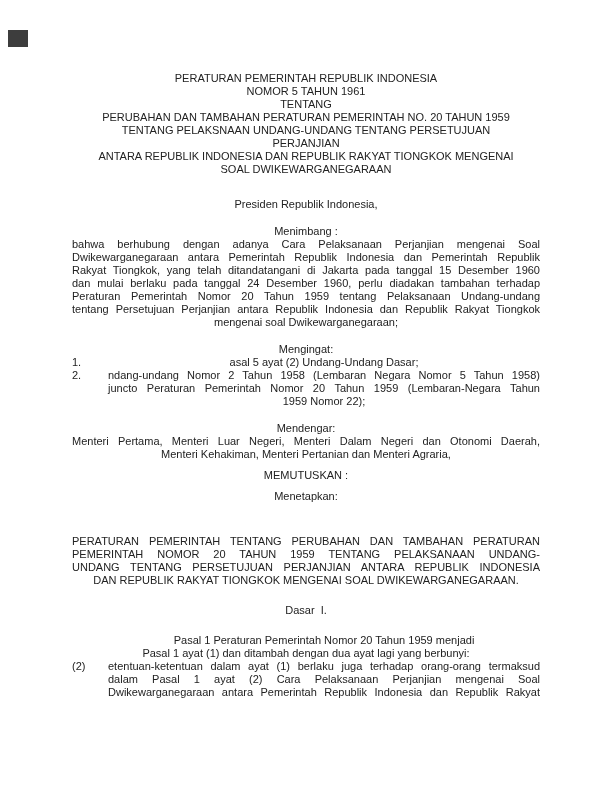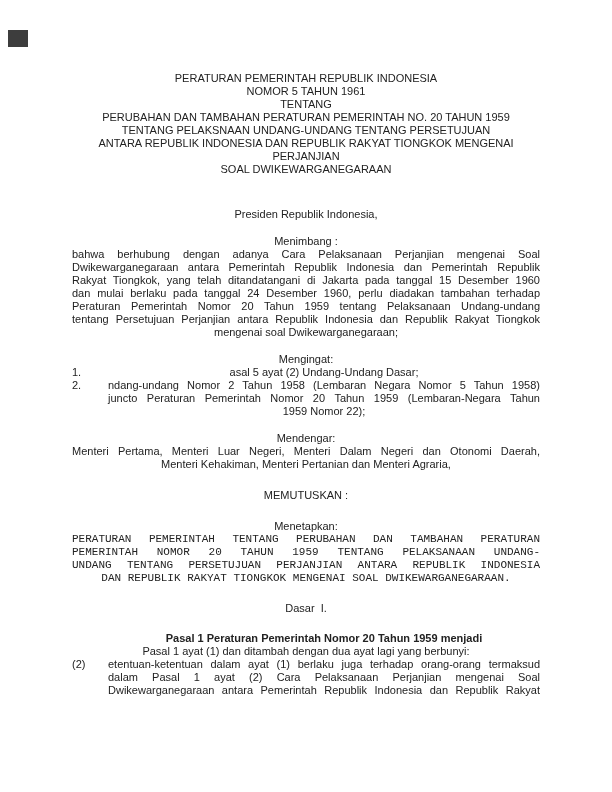--- a/index.html
+++ b/index.html
@@ -26,44 +26,44 @@
     position: absolute;
     left: 72px;
     top: 72px;
     width: 468px;
   }
   .cline { text-align: center; white-space: pre-wrap; }
   .jline { text-align: justify; text-align-last: justify; -moz-text-align-last: justify; }
   .lline { text-align: center; }
   .hang { position: relative; padding-left: 36px; }
   .hang .marker { position: absolute; left: 0; top: 0; }
-  .indent-first { text-indent: 36px; font-weight: bold; }
+  .indent-first { text-indent: 36px; }
   .mt-14 { margin-top: 14px; }
-  .mt-16 { margin-top: 0; font-family: Liberation Mono, monospace; }
+  .mt-16 { margin-top: 32px; }
   .mt-17 { margin-top: 17px; }
-  .mt-18 { margin-top: 18px; }
-  .mt-22 { margin-top: 32px; text-align: center; }
+  .mt-18 { margin-top: 8px; }
+  .mt-22 { margin-top: 22px; text-align: center; }
 </style>
 </head>
 <body>
 
 <div class="page">
 
   <div class="corner-mark"></div>
 
   <div class="content">
 
     <div>
         <div class="cline">PERATURAN PEMERINTAH REPUBLIK INDONESIA</div>
         <div class="cline">NOMOR 5 TAHUN 1961</div>
         <div class="cline">TENTANG</div>
         <div class="cline">PERUBAHAN DAN TAMBAHAN PERATURAN PEMERINTAH NO. 20 TAHUN 1959</div>
         <div class="cline">TENTANG PELAKSNAAN UNDANG-UNDANG TENTANG PERSETUJUAN</div>
+        <div class="cline">PERJANJIAN</div>
         <div class="cline">ANTARA REPUBLIK INDONESIA DAN REPUBLIK RAKYAT TIONGKOK MENGENAI</div>
-        <div class="cline">PERJANJIAN</div>
         <div class="cline">SOAL DWIKEWARGANEGARAAN</div>
       </div>
 
     <div class="cline mt-22">Presiden Republik Indonesia,</div>
 
     <div class="mt-14">
       <div class="lline">Menimbang :</div>
       <div>
           <div class="jline">bahwa berhubung dengan adanya Cara Pelaksanaan Perjanjian mengenai Soal</div>
           <div class="jline">Dwikewarganegaraan antara Pemerintah Republik Indonesia dan Pemerintah Republik</div>

